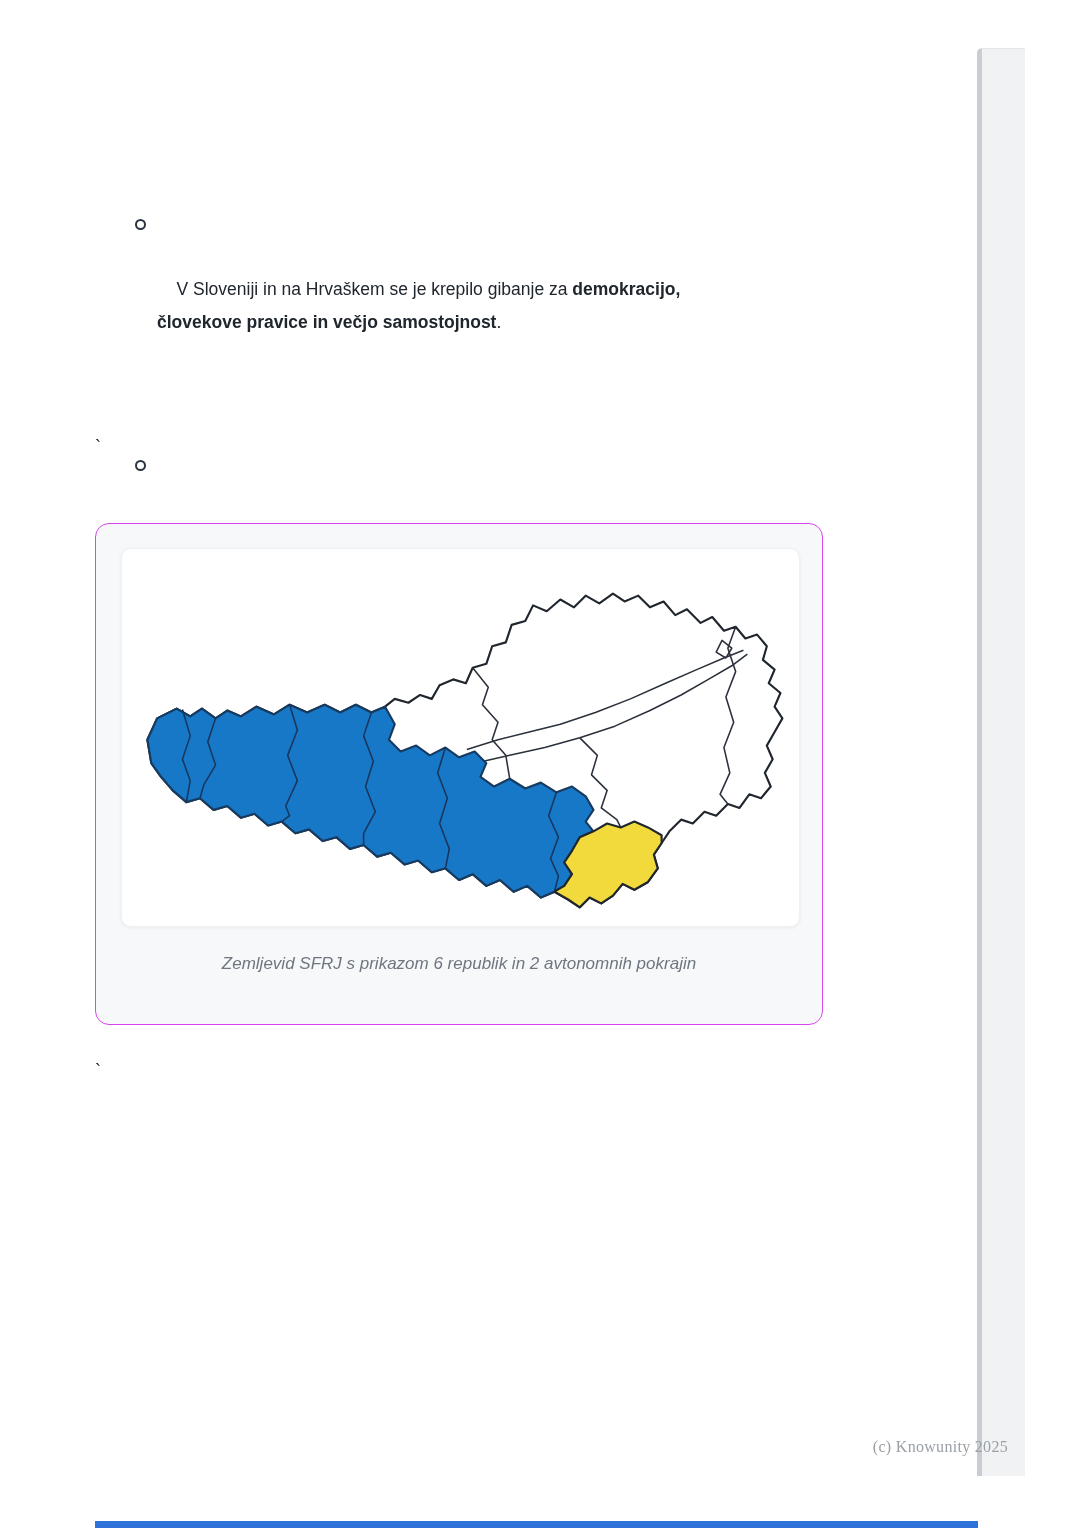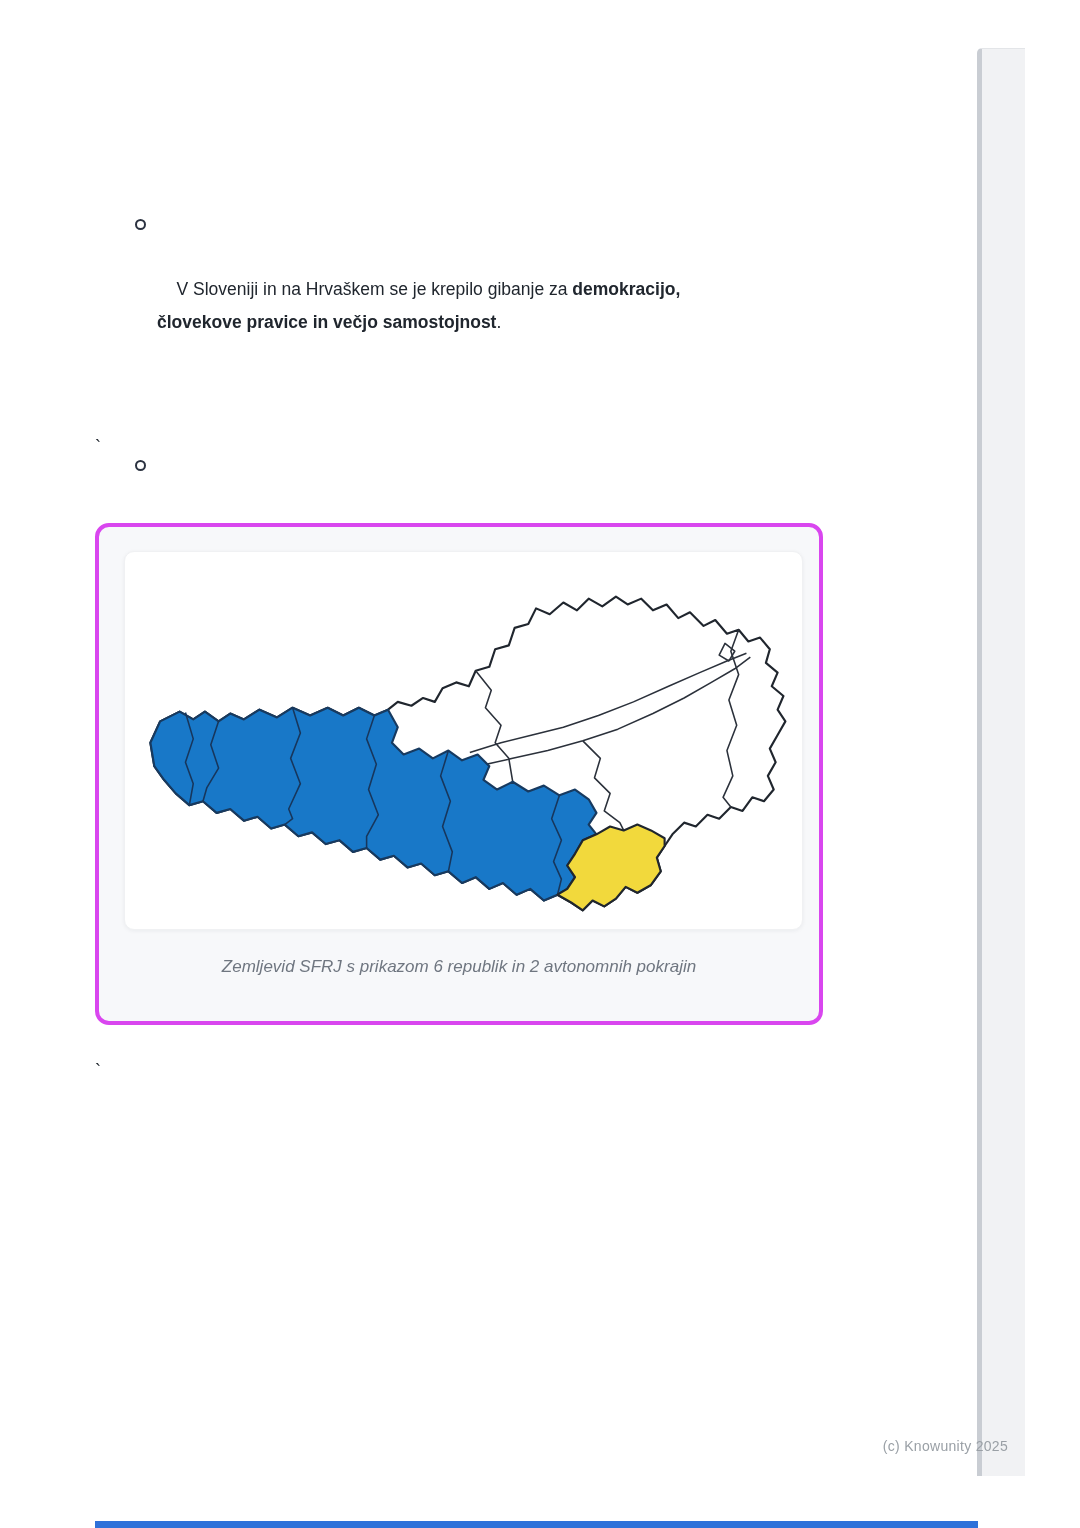--- a/index.html
+++ b/index.html
@@ -18,38 +18,38 @@
     position:absolute;left:2px;top:11.5px;width:7px;height:7px;border-radius:50%;
     border:2px solid #2b3240;background:transparent;
   }
   .li .dot{
     position:absolute;left:2px;top:13px;width:7px;height:7px;border-radius:50%;
     background:#20262e;
   }
   .tick{font-size:18px;line-height:18px;color:#20262e;}
   .card{
     width:728px;height:502px;border-radius:14px;background:#f7f8fa;
-    border:4px solid #d946ef;box-sizing:border-box;
+    border:1px solid #d946ef;box-sizing:border-box;
   }
   .panel{
     position:absolute;left:25px;top:24px;width:679px;height:379px;background:#ffffff;
     border-radius:10px;border:1px solid #f0f1f3;box-sizing:border-box;
     box-shadow:0 1px 4px rgba(20,30,50,0.06);
   }
   .map{position:absolute;left:11px;top:33px;}
   .caption{
     position:absolute;left:0;top:430px;width:100%;text-align:center;
     font-size:17px;font-style:italic;color:var(--caption_gray,#6f7680);
   }
   .h4{
     font-size:27px;font-weight:500;letter-spacing:0.2px;
     color:var(--heading_gray,#8d95a3);
   }
   .footer{
-    font-size:14px;color:var(--footer_gray,#9aa0a6);z-index:5;letter-spacing:0.3px;
+    font-size:16px;color:var(--footer_gray,#9aa0a6);z-index:5;letter-spacing:0.3px;font-family:Liberation Serif, serif;
   }
   .page-edge{
     left:977px;top:48px;width:48px;height:1428px;
     background:var(--page_edge,#f1f2f4);
     border-left:5px solid #c9cdd3;border-top:1px solid #e3e5e8;
     border-top-left-radius:5px;box-sizing:border-box;z-index:1;
   }
   .bottom-bar{
     left:95px;top:1521px;width:883px;height:7px;
     background:var(--bottom_bar_blue,#2e71d9);z-index:2;

